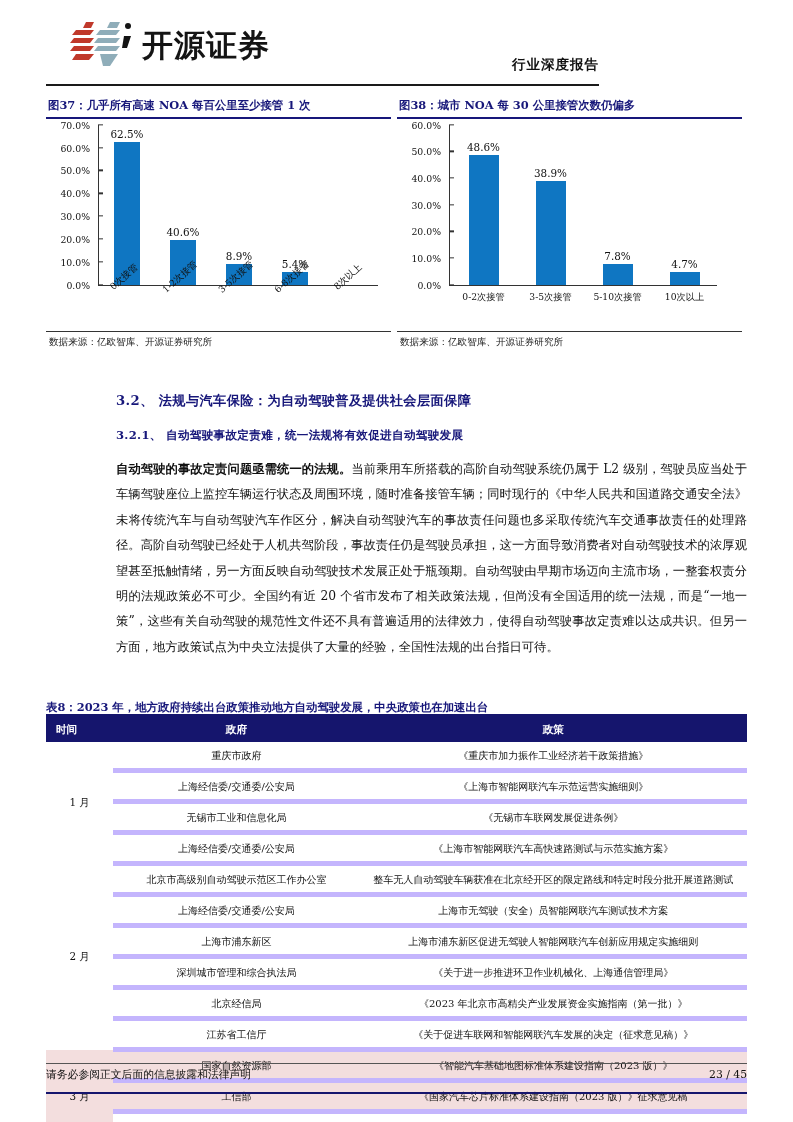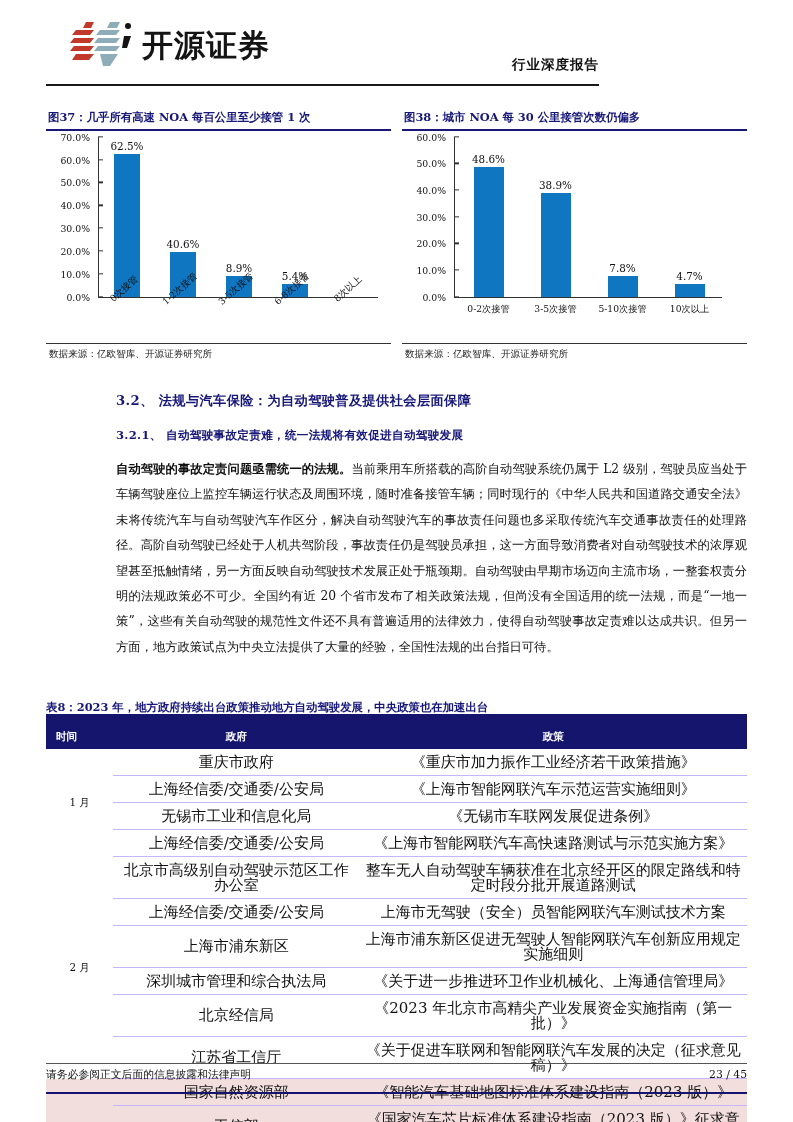--- a/index.html
+++ b/index.html
@@ -15,21 +15,21 @@
 
   
   .header { position:absolute; left:0; top:0; width:645px; height:88px; }
   .logo-wrap { position:absolute; left:70px; top:20px; display:flex; align-items:center; gap:10px; }
   .logo-mark { width:62px; height:52px; position:relative; }
   .logo-text { font-family:"DejaVu Sans", sans-serif; font-weight:bold; font-size:31px; letter-spacing:1px; color:#141414; }
   .hdr-right { position:absolute; right:46px; top:56px; font-family:"DejaVu Serif", serif; font-weight:bold; font-size:13.5px; color:#111; letter-spacing:1px; }
   .hdr-rule { position:absolute; left:46px; right:46px; top:84px; height:2.2px; background:#1a1a1a; }
 
   
-  .figs { position:absolute; left:46px; top:108px; width:701px; display:flex; gap:6px;justify-content:space-between; }
+  .figs { position:absolute; left:46px; top:96px; width:701px; display:flex; gap:6px; }
   .fig { width:345px; }
   .fig-title { font-family:"DejaVu Serif", serif; font-weight:bold; font-size:11.4px; color:#17177a; letter-spacing:0px; padding:2px 0 4px 2px; white-space:nowrap; }
   .fig-title-rule { height:1.7px; background:#17177a; }
   .fig-body { height:212px; position:relative; }
   .fig-src-rule { height:1.2px; background:#333; }
   .fig-src { font-family:"DejaVu Serif", serif; font-size:9.6px; color:#222; padding:4px 0 2px 3px; }
 
   
   .chart { position:absolute; left:0; top:6px; width:345px; height:200px; }
   .yaxis { position:absolute; left:0; top:0; width:52px; height:160px; }
@@ -50,25 +50,25 @@
   .h2 { position:absolute; left:116px; top:392px; font-family:"DejaVu Serif", serif; font-weight:bold; font-size:13.2px; color:#17177a; letter-spacing:0.4px; }
   .h3 { position:absolute; left:116px; top:428px; font-family:"DejaVu Serif", serif; font-weight:bold; font-size:11.6px; color:#17177a; letter-spacing:0.3px; }
   .para { position:absolute; left:116px; top:456px; width:631px;
           font-family:"DejaVu Serif", serif; font-size:12.3px; line-height:25.4px; color:#111;
           text-align:justify; text-indent:0; }
   .para b { font-weight:bold; }
 
   
   .tbl-title { position:absolute; left:46px; top:700px; font-family:"DejaVu Serif", serif; font-weight:bold; font-size:11.4px; color:#17177a; }
   .tbl { position:absolute; left:46px; top:714px; width:701px; border-collapse:collapse; font-family:"DejaVu Serif", serif; }
-  .tbl thead th { background:#15156d; color:#ffffff; font-weight:bold; font-size:10.6px; padding:16px 0 5px 0; text-align:center; }
+  .tbl thead th { background:#15156d; color:#ffffff; font-weight:bold; font-size:10.6px; padding:9px 0 5px 0; text-align:center; }
   .tbl thead th.c-time { width:58px; text-align:left; padding-left:10px; }
   .tbl thead th.c-gov { width:250px; }
   .tbl thead th.c-pol { width:393px; }
-  .tbl td { font-size:15px; color:#111; padding:5.5px 4px; text-align:center; border-bottom:1px solid #c4b5fd; line-height:15px; }
+  .tbl td { font-size:10px; color:#111; padding:5.5px 4px; text-align:center; border-bottom:5px solid #c4b5fd; line-height:15px; }
   .tbl td.month { border-bottom:none; font-size:10.4px; width:58px; }
   .tbl tr.hl td { background:#f3dede; }
   .tbl td.gov { }
   .tbl td.pol { }
   .tbl-bottom-rule { position:absolute; left:46px; width:701px; height:1.6px; background:#15156d; }
 
   
   .foot-rule { position:absolute; left:46px; right:46px; top:1063px; height:1.1px; background:#555; }
   .foot-left { position:absolute; left:46px; top:1068px; font-family:"DejaVu Serif", serif; font-size:10.8px; color:#111; }
   .foot-right { position:absolute; right:46px; top:1068px; font-family:"DejaVu Serif", serif; font-size:10.8px; color:#111; }

